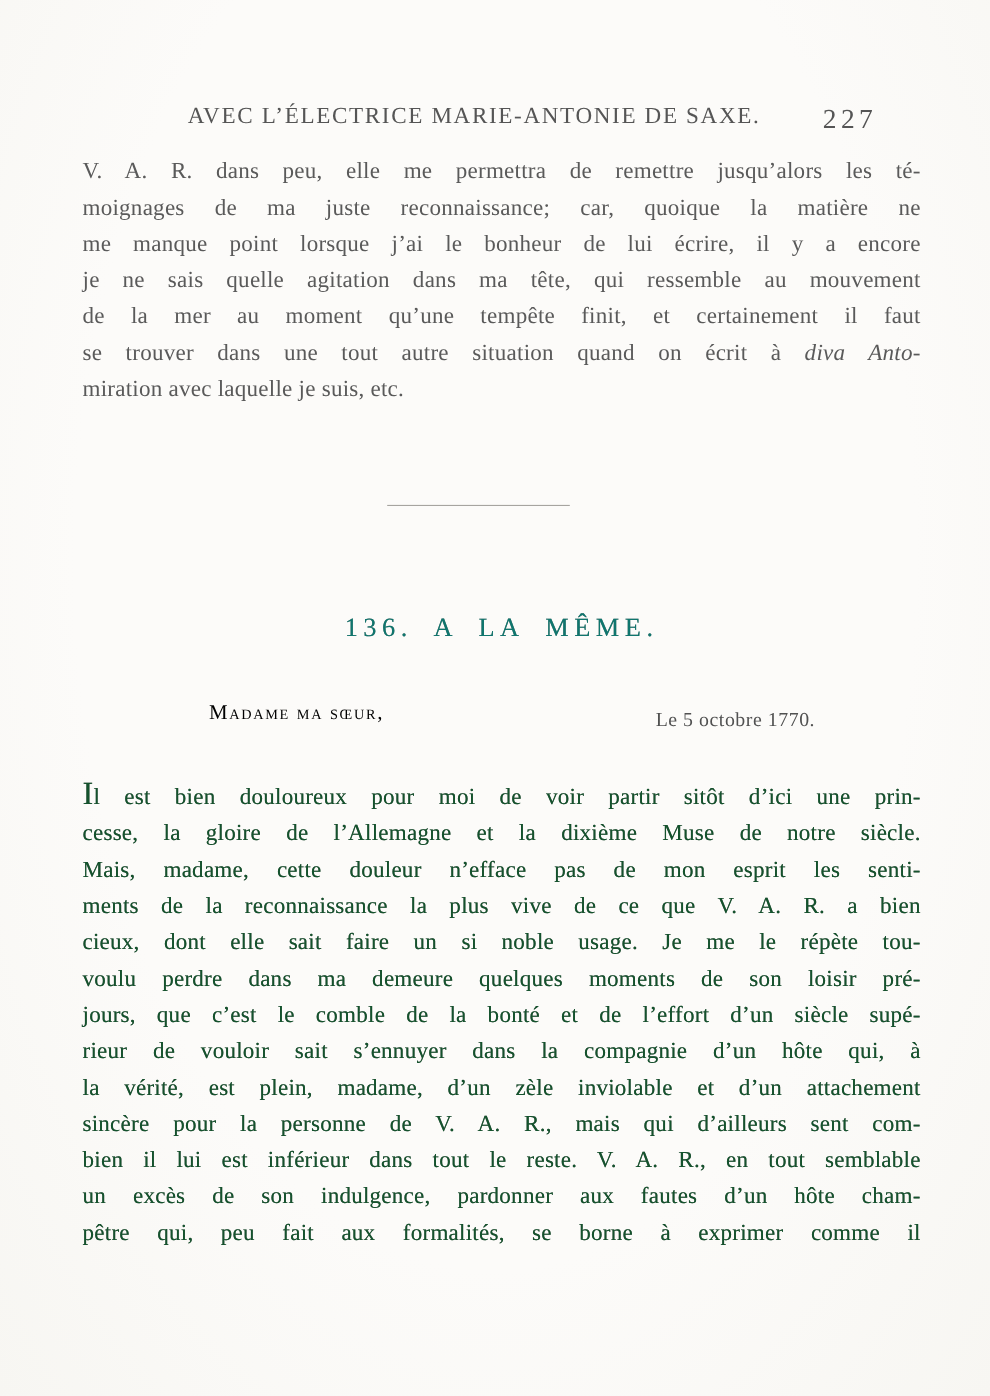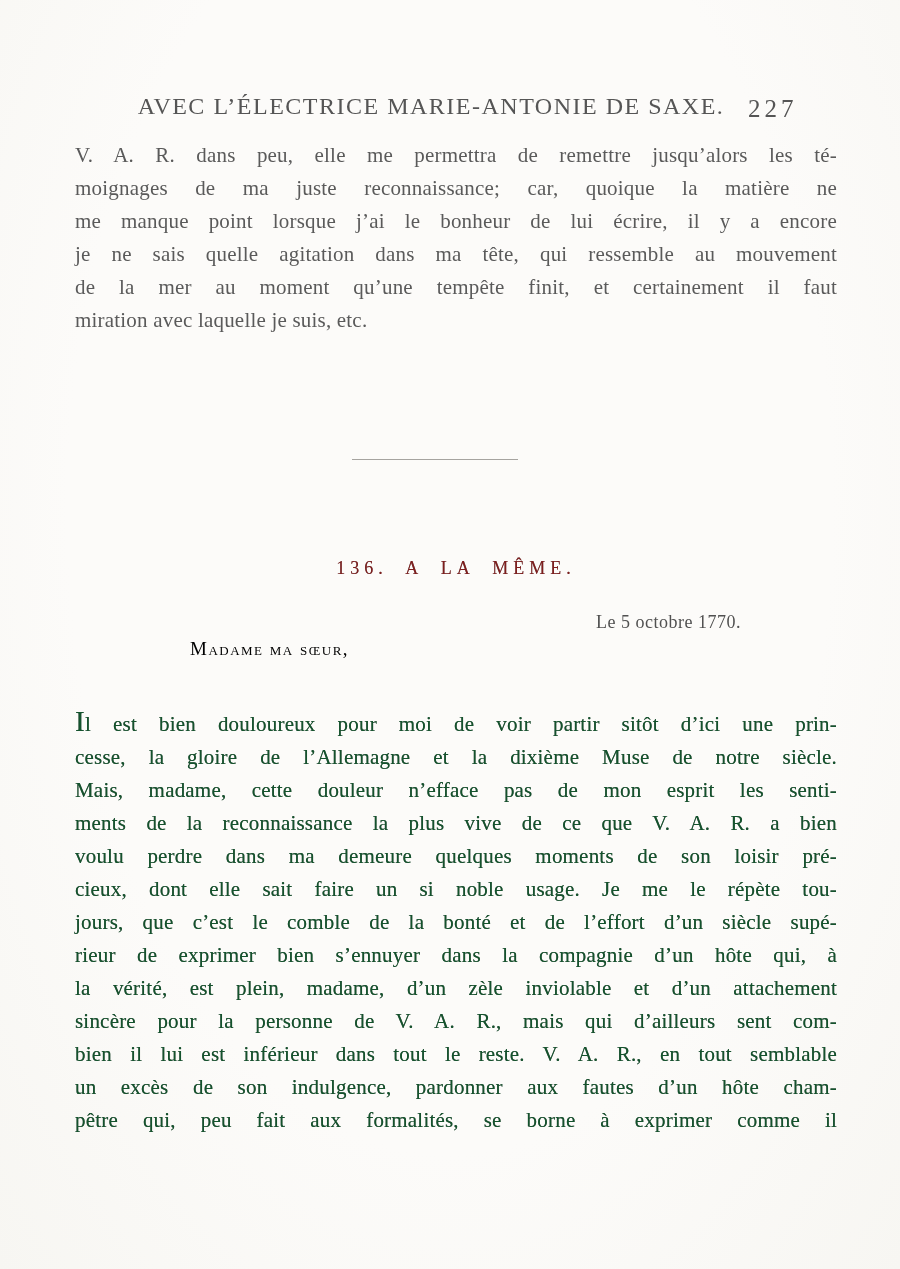--- a/index.html
+++ b/index.html
@@ -15,21 +15,21 @@
     font-family: "Liberation Serif", "DejaVu Serif", serif;
     color: #4a4a4a;
     overflow: hidden;
   }
   .abs { position: absolute; }
 
   
   .running-title {
     top: 93px; left: 75px; width: 712px;
     text-align: center;
-    font-size: 24px;
+    font-size: 21px;
     letter-spacing: 1.5px;
     color: #555;
     white-space: nowrap;
   }
   .page-number {
     top: 95px; left: 748px;
     font-size: 25px;
     letter-spacing: 4px;
     color: #555;
   }
@@ -68,29 +68,29 @@
   .divider {
     top: 459px; left: 352px; width: 166px;
     height: 0;
     border-top: 1px solid #a6a4a0;
   }
 
   
   .section-heading {
     top: 558px; left: 75px; width: 762px;
     text-align: center;
-    font-size: 18px;
+    font-size: 24px;
     letter-spacing: 5px;
     word-spacing: 9px;
-    color: #7f1d1d;
+    color: #0f766e;
     text-shadow: 0 0 0.5px rgba(50,50,50,0.6);
     white-space: nowrap;
   }
   .dateline {
-    top: 612px; left: 75px; width: 666px;
+    top: 644px; left: 75px; width: 666px;
     text-align: right;
     font-size: 18px;
     letter-spacing: 0.5px;
     color: #515151;
   }
   .salutation {
     top: 638px; left: 190px;
     font-size: 19px;
     font-variant: small-caps;
     letter-spacing: 1.5px;
@@ -102,38 +102,39 @@
 
 <div class="abs running-title">AVEC L’ÉLECTRICE MARIE-ANTONIE DE SAXE.</div>
 <div class="abs page-number">227</div>
 
 <div class="abs text-block para1">
     <div class="line"><span>V. A. R. dans peu, elle me permettra de remettre jusqu’alors les té-</span></div>
     <div class="line"><span>moignages de ma juste reconnaissance; car, quoique la matière ne</span></div>
     <div class="line"><span>me manque point lorsque j’ai le bonheur de lui écrire, il y a encore</span></div>
     <div class="line"><span>je ne sais quelle agitation dans ma tête, qui ressemble au mouvement</span></div>
     <div class="line"><span>de la mer au moment qu’une tempête finit, et certainement il faut</span></div>
+    <div class="line"><span>se trouver dans une tout autre situation quand on écrit à </span><i>diva Anto-</i></div>
     <div class="line last"><span>miration avec laquelle je suis, etc.</span></div>
   </div>
 
 <div class="abs divider"></div>
 
 <div class="abs section-heading">136. A LA MÊME.</div>
 
 <div class="abs dateline">Le 5 octobre 1770.</div>
 
 <div class="abs salutation">Madame ma sœur,</div>
 
 <div class="abs text-block letter-body">
     <div class="line"><span class="seg-initial">I</span><span>l est bien douloureux pour moi de voir partir sitôt d’ici une prin-</span></div>
     <div class="line"><span>cesse, la gloire de l’Allemagne et la dixième Muse de notre siècle.</span></div>
     <div class="line"><span>Mais, madame, cette douleur n’efface pas de mon esprit les senti-</span></div>
     <div class="line"><span>ments de la reconnaissance la plus vive de ce que V. A. R. a bien</span></div>
+    <div class="line"><span>cieux, dont elle sait faire un si noble usage.  Je me le répète tou-</span></div>
     <div class="line"><span>voulu perdre dans ma demeure quelques moments de son loisir pré-</span></div>
-    <div class="line"><span>cieux, dont elle sait faire un si noble usage.  Je me le répète tou-</span></div>
     <div class="line"><span>jours, que c’est le comble de la bonté et de l’effort d’un siècle supé-</span></div>
-    <div class="line"><span>rieur de exprimer bien s’ennuyer dans la compagnie d’un hôte qui, à</span></div>
+    <div class="line"><span>rieur de vouloir sait s’ennuyer dans la compagnie d’un hôte qui, à</span></div>
     <div class="line"><span>la vérité, est plein, madame, d’un zèle inviolable et d’un attachement</span></div>
     <div class="line"><span>sincère pour la personne de V. A. R., mais qui d’ailleurs sent com-</span></div>
     <div class="line"><span>bien il lui est inférieur dans tout le reste. V. A. R., en tout semblable</span></div>
     <div class="line"><span>un excès de son indulgence, pardonner aux fautes d’un hôte cham-</span></div>
     <div class="line"><span>pêtre qui, peu fait aux formalités, se borne à exprimer comme il</span></div>
   </div>
 
 </body></html>

